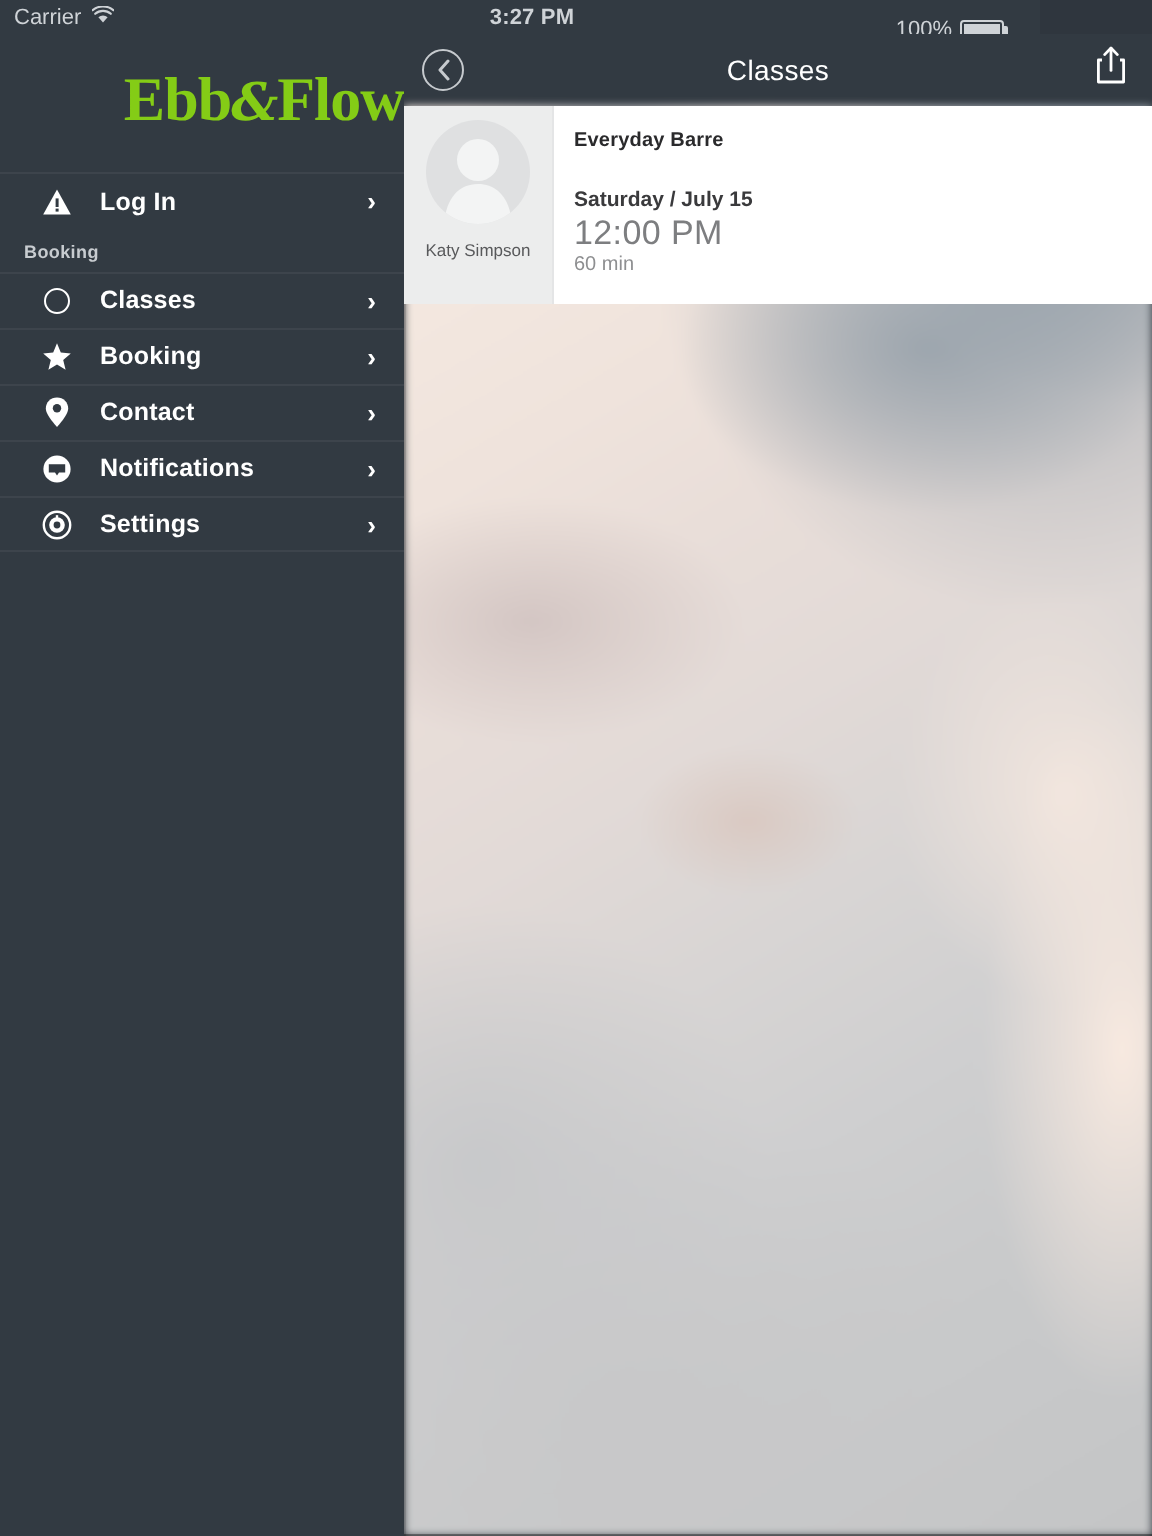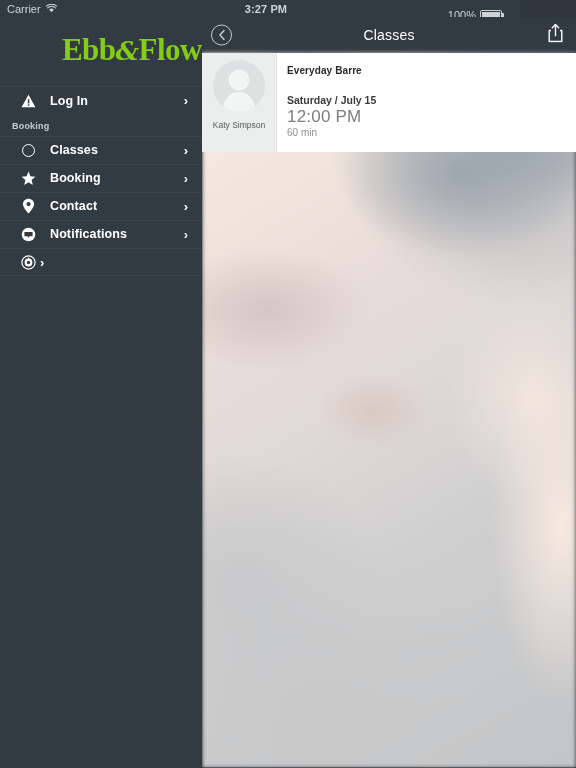--- a/index.html
+++ b/index.html
@@ -220,20 +220,21 @@
 
       <div class="menu-row lastline">
         <span class="m-icon">
           <svg width="15" height="15" viewBox="0 0 15 15">
             <circle cx="7.5" cy="7.5" r="6.6" fill="none" stroke="#ffffff" stroke-width="1.2"></circle>
             <circle cx="7.5" cy="7.5" r="3.9" fill="#ffffff"></circle>
             <circle cx="7.5" cy="7.5" r="1.7" fill="#323a42"></circle>
             <rect x="6.9" y="2.6" width="1.2" height="1.8" fill="#ffffff"></rect>
           </svg>
         </span>
+        <span class="m-label">Settings</span>
         <span class="m-chev">›</span>
       </div>
 
     </div>
   </div>
 
   <div class="main">
 
     <div class="navbar">
       <div class="nav-back">

